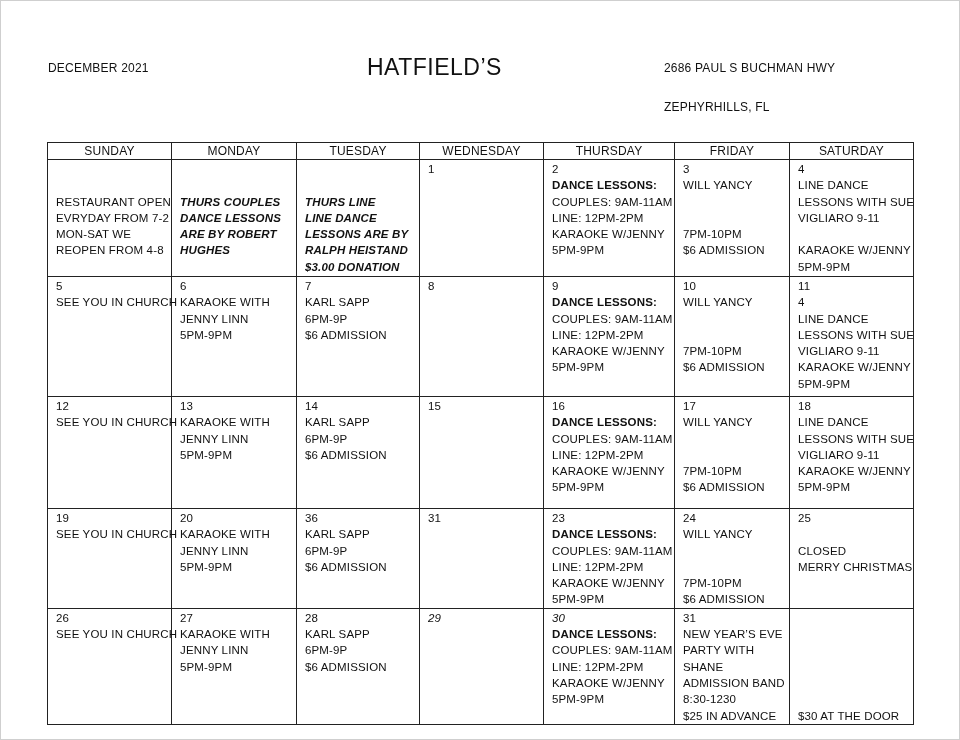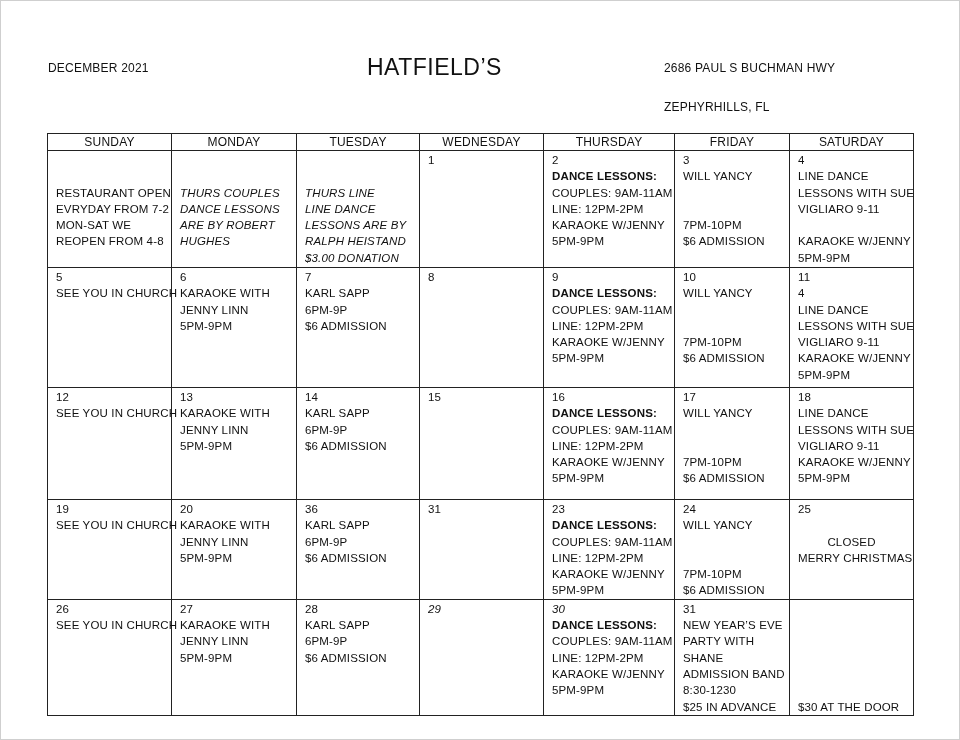--- a/index.html
+++ b/index.html
@@ -11,41 +11,41 @@
     position: absolute; left: 0; top: 0; width: 958px; height: 738px;
     border: 1px solid #cfcfcf;
   }
   .hdr { position: absolute; font-size: 12px; letter-spacing: 0.2px; }
   #month { left: 48px; top: 61px; }
   #title { left: 367px; top: 54px; font-size: 23px; letter-spacing: 0.5px; text-align: right; }
   #addr1 { left: 664px; top: 61px; }
   #addr2 { left: 664px; top: 100px; }
 
   table.cal {
-    position: absolute; left: 47px; top: 133px;
+    position: absolute; left: 47px; top: 142px;
     border-collapse: collapse; table-layout: fixed;
     width: 866px;
   }
   table.cal th, table.cal td {
     border: 1px solid #222;
     vertical-align: top; padding: 0;
   }
   table.cal th {
     height: 16px; font-size: 12px; font-weight: normal; text-align: center; line-height: 16px;
     letter-spacing: 0.2px;
   }
   table.cal td {
     font-size: 11.5px; line-height: 16.3px; padding: 1px 0 0 8px;
     letter-spacing: 0.15px;
   }
   .line { white-space: nowrap; min-height: 16.3px; }
   .b { font-weight: bold; }
-  .bi { font-weight: normal; font-style: italic; }
+  .bi { font-weight: bold; font-style: italic; }
   .i { font-style: italic; }
-  .ctr { text-align: center; padding-right: 8px; }
+  .ctr { padding-right: 8px; }
   .daynum { white-space: nowrap; }
 </style>
 </head>
 <body>
 
 <div class="page-border"></div>
 
 <div class="hdr" id="month">DECEMBER 2021</div>
 <div class="hdr" id="title">HATFIELD’S</div>
 <div class="hdr" id="addr1">2686 PAUL S BUCHMAN HWY</div>

